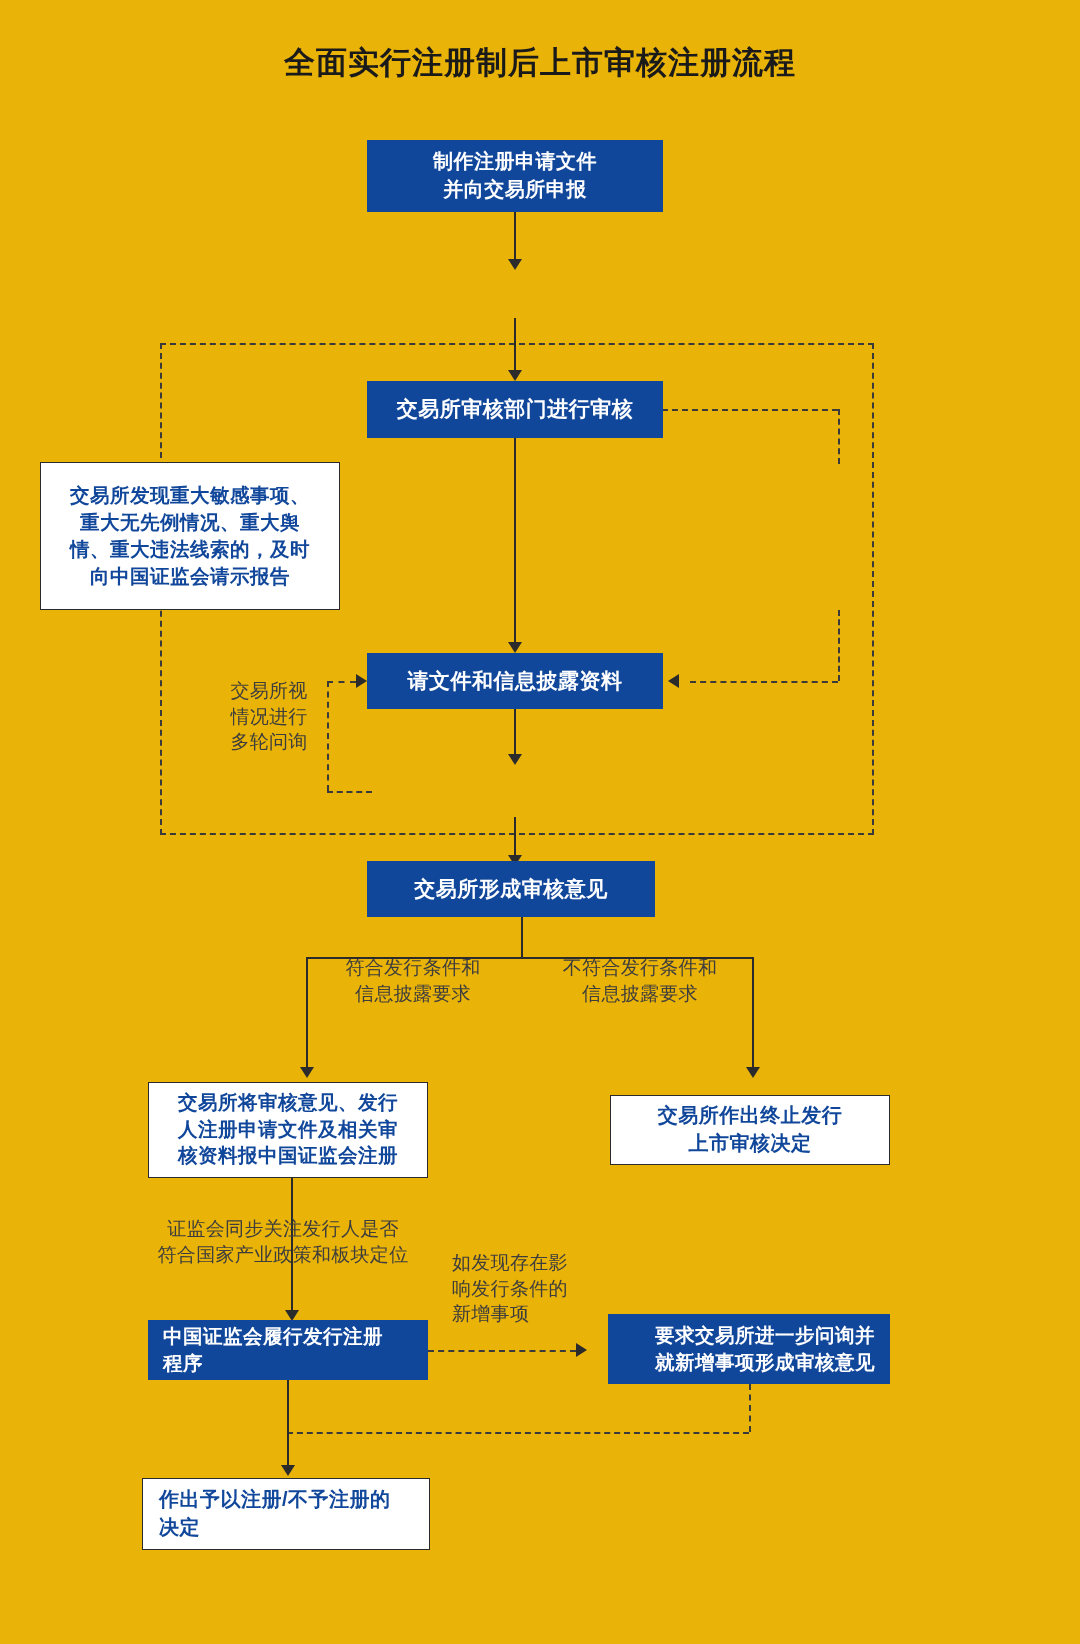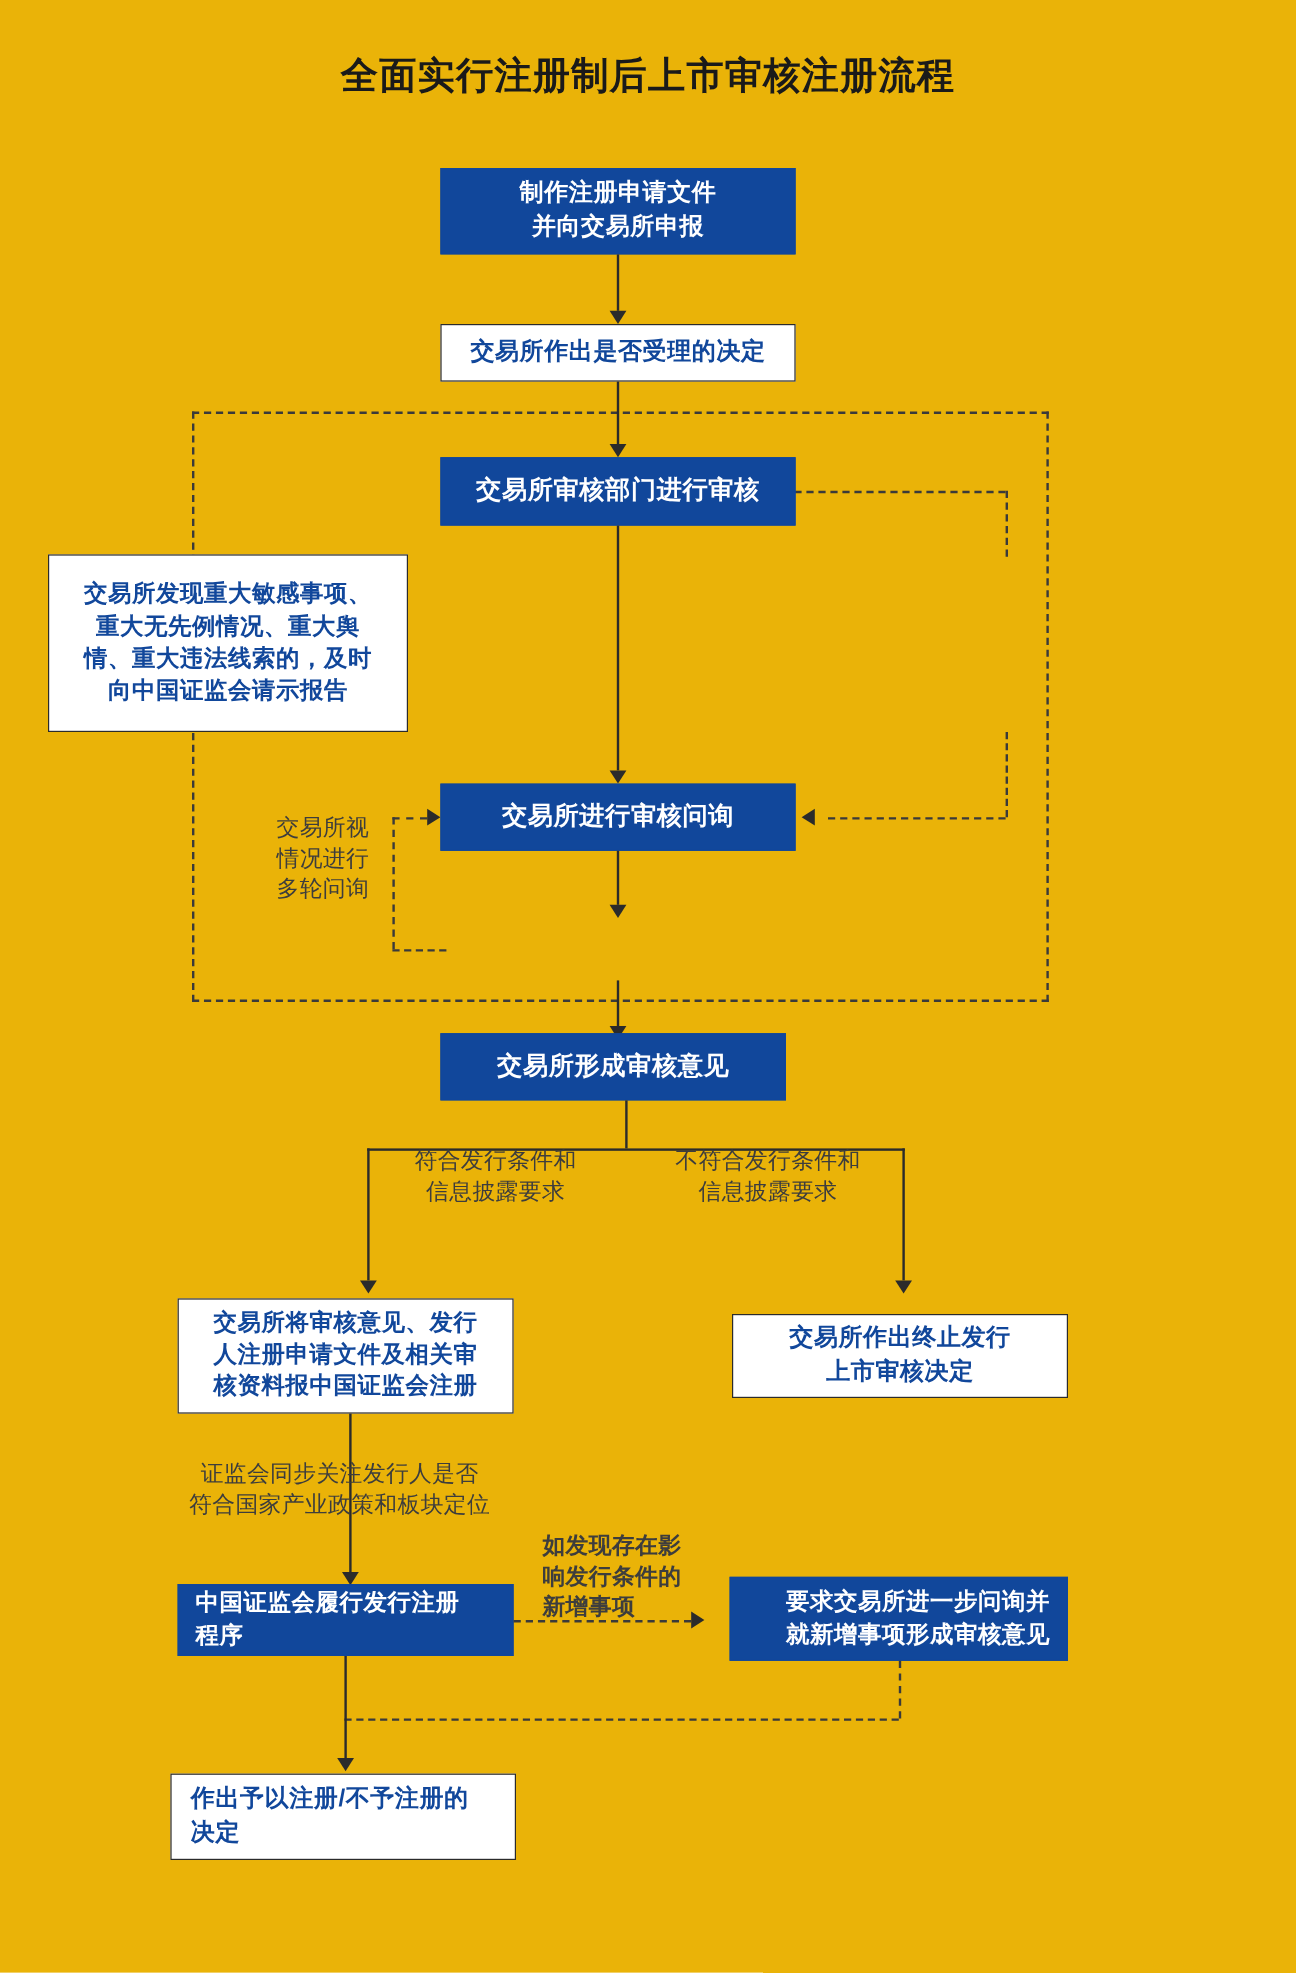--- a/index.html
+++ b/index.html
@@ -123,39 +123,36 @@
   <div class="dashh" style="left:327px; top:791px; width:45px;"></div>
 
   <div class="edge-label" style="left:219px; top:678px; width:100px; text-align:center;">交易所视<br>情况进行<br>多轮问询</div>
 
   <div class="box filled" style="left:367px; top:140px; width:296px; height:72px; font-size:20px;">
     <div class="inner">制作注册申请文件<br>并向交易所申报</div>
   </div>
   <div class="vline" style="left:514px; top:212px; height:47px;"></div>
   <div class="arrow-down" style="left:508px; top:259px;"></div>
 
-  <div class="box outline" style="left:367px; top:270px; width:296px; height:48px; font-size:20px;">
-    <div class="inner">交易所作出是否受理的决定</div>
-  </div>
   <div class="vline" style="left:514px; top:318px; height:52px;"></div>
   <div class="arrow-down" style="left:508px; top:370px;"></div>
 
   <div class="box filled" style="left:367px; top:381px; width:296px; height:57px; font-size:21px;">
     <div class="inner">交易所审核部门进行审核</div>
   </div>
   <div class="vline" style="left:514px; top:438px; height:204px;"></div>
   <div class="arrow-down" style="left:508px; top:642px;"></div>
 
   <div class="box outline" style="left:40px; top:462px; width:300px; height:148px; font-size:19.5px;">
     <div class="inner">交易所发现重大敏感事项、<br>重大无先例情况、重大舆<br>情、重大违法线索的，及时<br>向中国证监会请示报告</div>
   </div>
 
 
   <div class="box filled" style="left:367px; top:653px; width:296px; height:56px; font-size:21px;">
-    <div class="inner">交易所进行审核问询</div>
+    <div class="inner">请文件和信息披露资料</div>
   </div>
   <div class="vline" style="left:514px; top:709px; height:45px;"></div>
   <div class="arrow-down" style="left:508px; top:754px;"></div>
 
   <div class="vline" style="left:514px; top:817px; height:44px;"></div>
   <div class="arrow-down" style="left:508px; top:855px;"></div>
 
   <div class="box filled" style="left:367px; top:861px; width:288px; height:56px; font-size:21px;">
     <div class="inner">交易所形成审核意见</div>
   </div>
@@ -183,21 +180,21 @@
 
   <div class="edge-label" style="left:148px; top:1216px; width:270px; text-align:center;">证监会同步关注发行人是否<br>符合国家产业政策和板块定位</div>
 
   <div class="box filled" style="left:148px; top:1320px; width:280px; height:60px; font-size:19.5px; justify-content:flex-start; text-align:left;">
     <div class="inner" style="padding-left:14px;">中国证监会履行发行注册<br>程序</div>
   </div>
 
   <div class="dashh" style="left:428px; top:1350px; width:148px;"></div>
   <div class="arrow-right" style="left:576px; top:1343px;"></div>
 
-  <div class="edge-label" style="left:452px; top:1276px; width:150px; text-align:left;font-weight:bold;">如发现存在影<br>响发行条件的<br>新增事项</div>
+  <div class="edge-label" style="left:452px; top:1250px; width:150px; text-align:left;">如发现存在影<br>响发行条件的<br>新增事项</div>
 
   <div class="box filled" style="left:608px; top:1314px; width:282px; height:70px; font-size:19.5px;padding-left:32px;">
     <div class="inner">要求交易所进一步问询并<br>就新增事项形成审核意见</div>
   </div>
 
   <div class="dashv" style="left:749px; top:1384px; height:48px;"></div>
   <div class="dashh" style="left:287px; top:1432px; width:462px;"></div>
 
   <div class="vline" style="left:287px; top:1380px; height:85px;"></div>
   <div class="arrow-down" style="left:281px; top:1465px;"></div>

